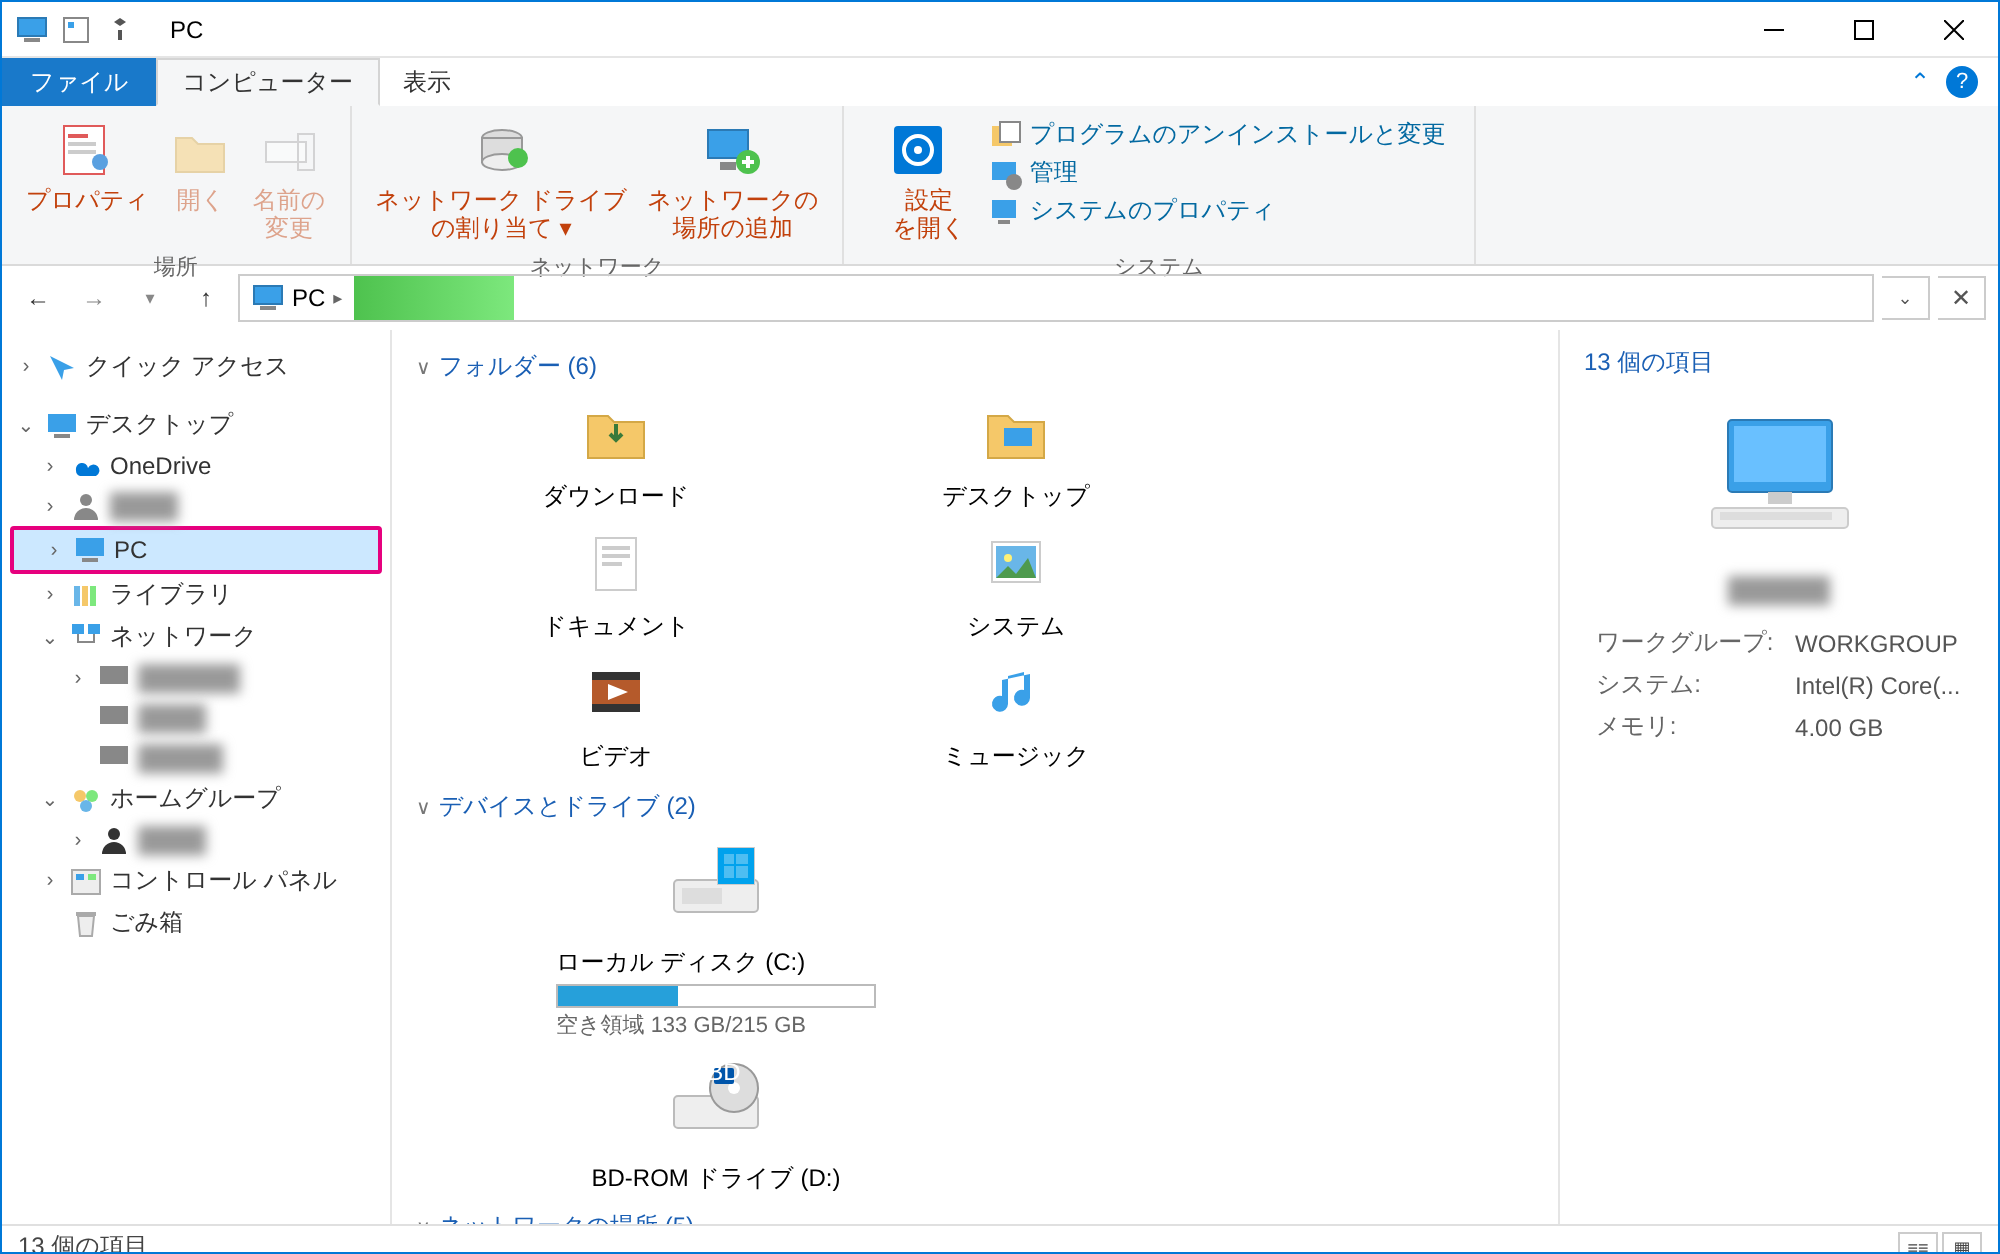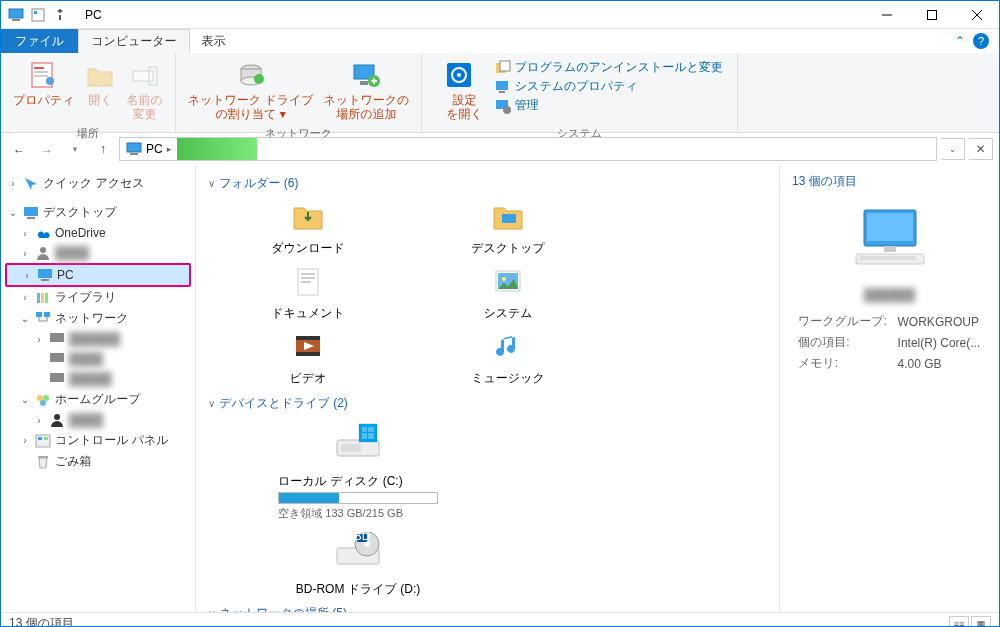--- a/index.html
+++ b/index.html
@@ -201,30 +201,30 @@
         <div>
             <svg class="sicon">
               <rect x="1" y="3" width="10" height="10" fill="#f5c869"></rect>
               <rect x="5" y="1" width="10" height="10" fill="#fff" stroke="#888"></rect>
             </svg>
             <span>プログラムのアンインストールと変更</span>
           </div>
         <div>
             <svg class="sicon">
               <rect x="1" y="2" width="12" height="9" fill="#3aa0e8"></rect>
+              <circle cx="12" cy="12" r="4" fill="#888"></circle>
+            </svg>
+            <span>管理</span>
+          </div>
+        <div>
+            <svg class="sicon">
+              <rect x="1" y="2" width="12" height="9" fill="#3aa0e8"></rect>
               <rect x="4" y="12" width="6" height="2" fill="#888"></rect>
             </svg>
             <span>システムのプロパティ</span>
-          </div>
-        <div>
-            <svg class="sicon">
-              <rect x="1" y="2" width="12" height="9" fill="#3aa0e8"></rect>
-              <circle cx="12" cy="12" r="4" fill="#888"></circle>
-            </svg>
-            <span>管理</span>
           </div>
       </div>
     </div>
     <div class="label">システム</div>
   </div>
 </div>
 
 <div class="navbar">
   <div class="nav-arrow enabled">←</div>
   <div class="nav-arrow">→</div>
@@ -493,21 +493,21 @@
         <rect x="10" y="50" width="56" height="4" fill="#ddd"></rect>
       </svg>
     <div style="text-align:center;"><span class="blur">██████</span></div>
     <table style="margin-top:8px;width:100%;">
       <tbody>
           <tr>
             <td>ワークグループ:</td>
             <td>WORKGROUP</td>
           </tr>
       <tr>
-            <td>個の項目:</td>
+            <td>システム:</td>
             <td>Intel(R) Core(...</td>
           </tr>
       <tr>
             <td>メモリ:</td>
             <td>4.00 GB</td>
           </tr>
     </tbody>
       </table>
   </div>
 </div>

